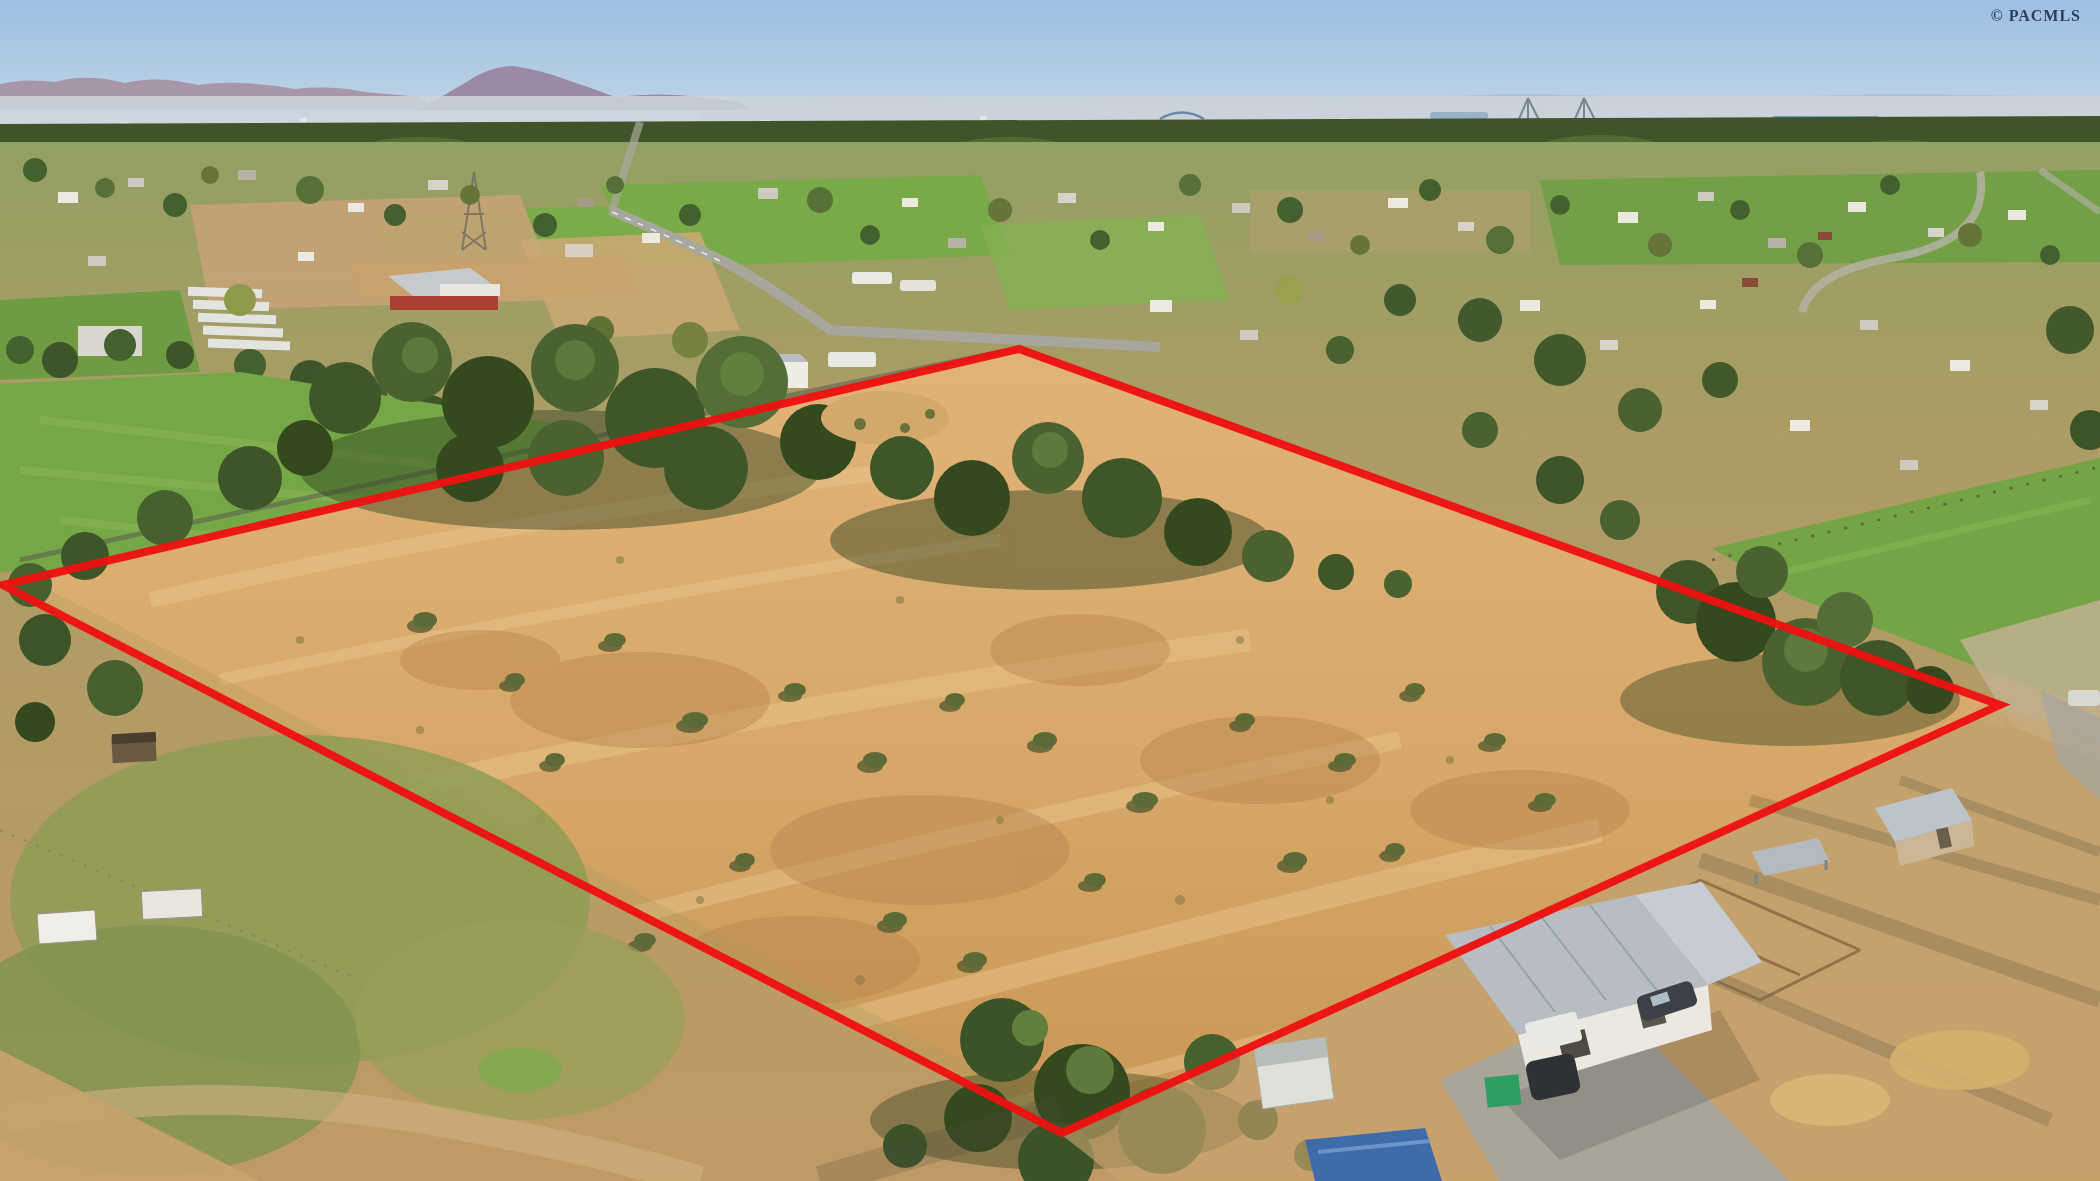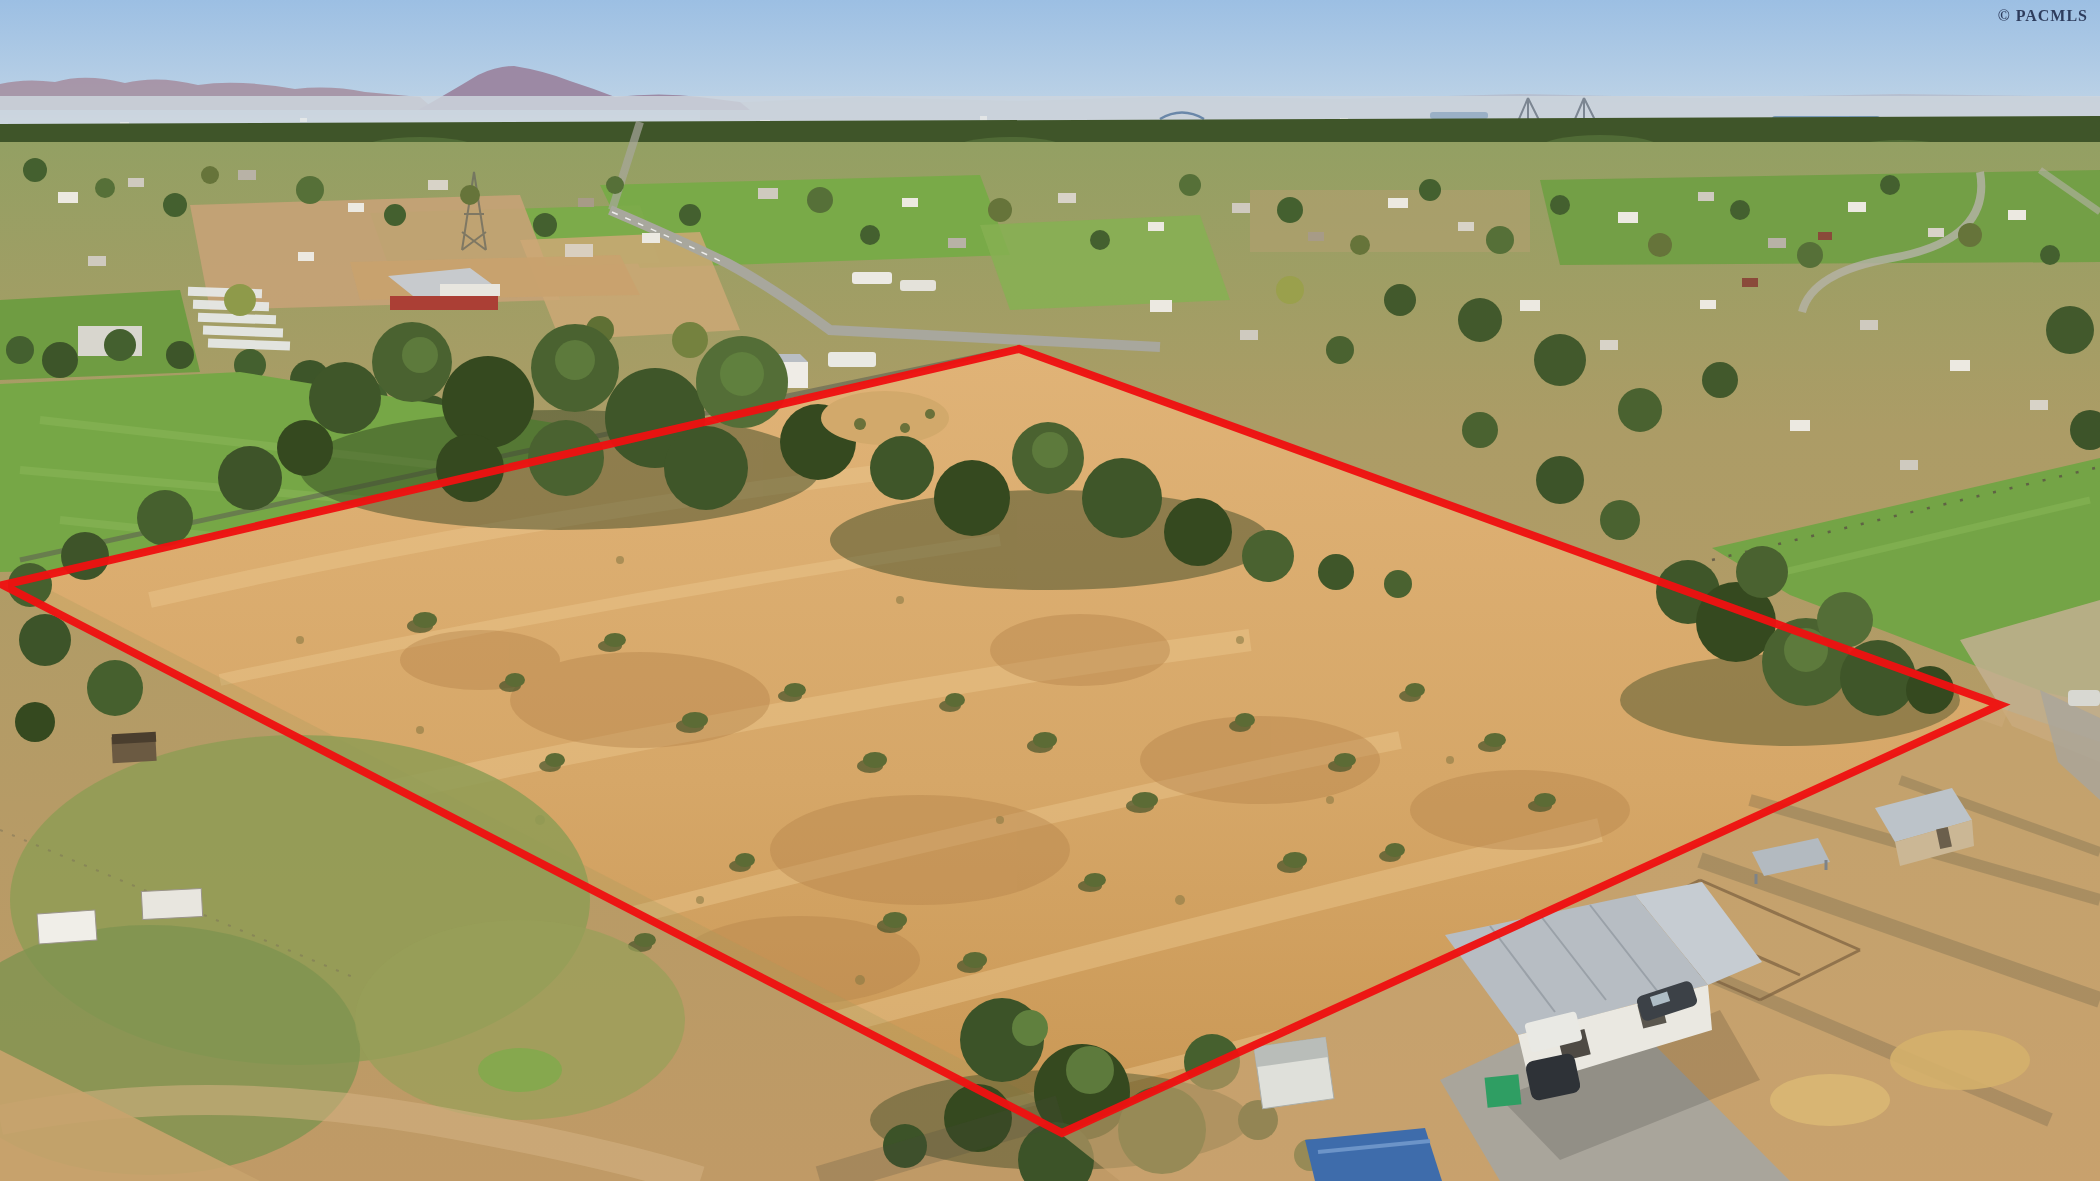--- a/index.html
+++ b/index.html
@@ -1,21 +1,21 @@
 <!DOCTYPE html>
 <html style="--sky-top: #9cbfe3; --sky-horizon: #dce6ee; --mountains: #9c89a4; --city-haze: #ccd5dd; --tree-band: #3f5529; --green-field: #76a746; --dry-grass: #d6a768; --dirt: #c49a66; --roof-gray: #b7bdc3; --building-white: #eae8e1;"><head>
 <meta charset="utf-8">
 <style>
   html,body{margin:0;padding:0;background:#222;}
   body{width:2100px;height:1181px;position:relative;overflow:hidden;
        font-family:"Liberation Sans",sans-serif;}
   figure.photo{margin:0;position:absolute;inset:0;width:2100px;height:1181px;}
   figure.photo svg{display:block;width:100%;height:100%;}
   .watermark{
-    position:absolute;top:7px;right:12px;
+    position:absolute;top:7px;right:19px;
     font-family:"Liberation Serif",serif;
     font-weight:bold;font-size:16px;letter-spacing:1px;
     color:#1e2a4a;opacity:.88;user-select:none;
   }
 </style>
 </head>
 <body>
 
 <figure class="photo">
 <svg viewBox="0 0 2100 1181" preserveAspectRatio="none">

